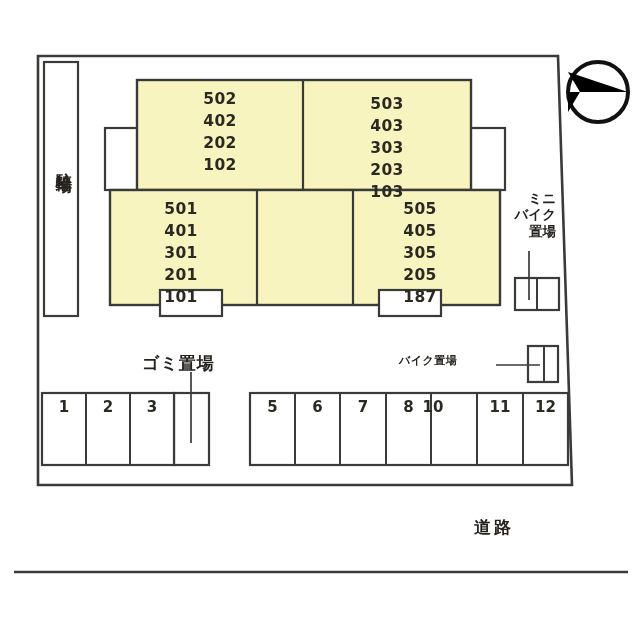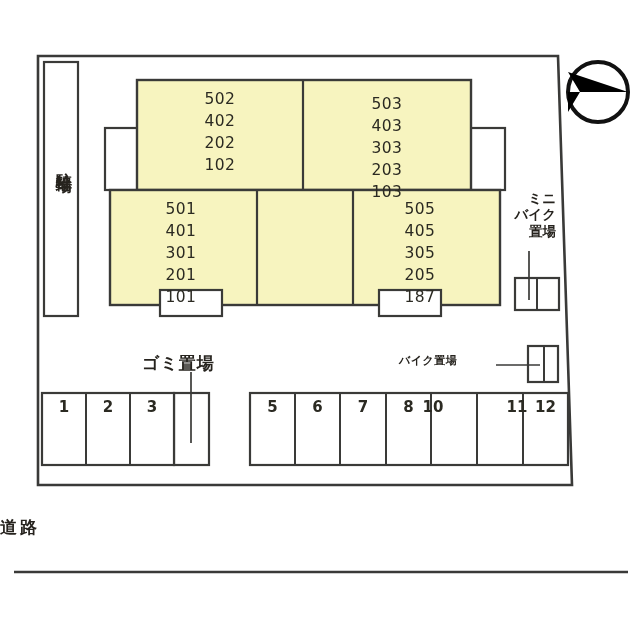--- a/index.html
+++ b/index.html
@@ -21,21 +21,21 @@
     position: absolute;
     left: 0;
     top: 0;
     width: 640px;
     height: 640px;
   }
   
   .unit-stack {
     position: absolute;
     text-align: center;
-    font-weight: normal;
+    font-weight: bold;
     font-size: 15.5px;
     color: #2b2a22;
     line-height: 1.42;
     letter-spacing: 0.4px;
   }
   .unit-stack div { display: block; }
   
   .stall-num {
     position: absolute;
     font-weight: bold;
@@ -80,21 +80,21 @@
   #lbl-gomi {
     left: 142px;
     top: 352px;
     font-size: 17px;
     letter-spacing: 1px;
   }
   #lbl-road {
     left: 0;
     top: 516px;
     width: 514px;
-    text-align: left;
+    text-align: right;
     font-size: 17px;
     letter-spacing: 3px;
   }
 </style>
 </head>
 <body>
 
 <div id="plan">
 
   <svg class="layer" viewBox="0 0 640 640">
@@ -215,16 +215,16 @@
 
   <div class="stall-num" style="left:42px; top:400px; width:44px;">1</div>
   <div class="stall-num" style="left:86px; top:400px; width:44px;">2</div>
   <div class="stall-num" style="left:130px; top:400px; width:44px;">3</div>
 
   <div class="stall-num" style="left:250px; top:400px; width:45px;">5</div>
   <div class="stall-num" style="left:295px; top:400px; width:45px;">6</div>
   <div class="stall-num" style="left:340px; top:400px; width:46px;">7</div>
   <div class="stall-num" style="left:386px; top:400px; width:45px;">8</div>
   <div class="stall-num" style="left:410px; top:400px; width:46px;">10</div>
-  <div class="stall-num" style="left:477px; top:400px; width:46px;margin-left:17px;">11</div>
+  <div class="stall-num" style="left:477px; top:400px; width:46px;">11</div>
   <div class="stall-num" style="left:523px; top:400px; width:45px;">12</div>
 
 </div>
 
 </body></html>

